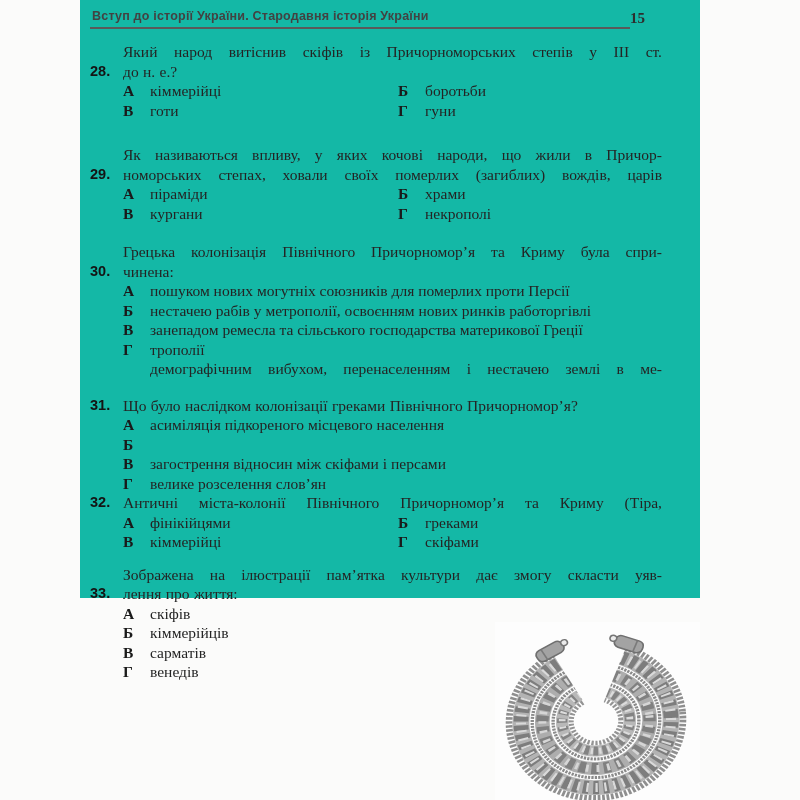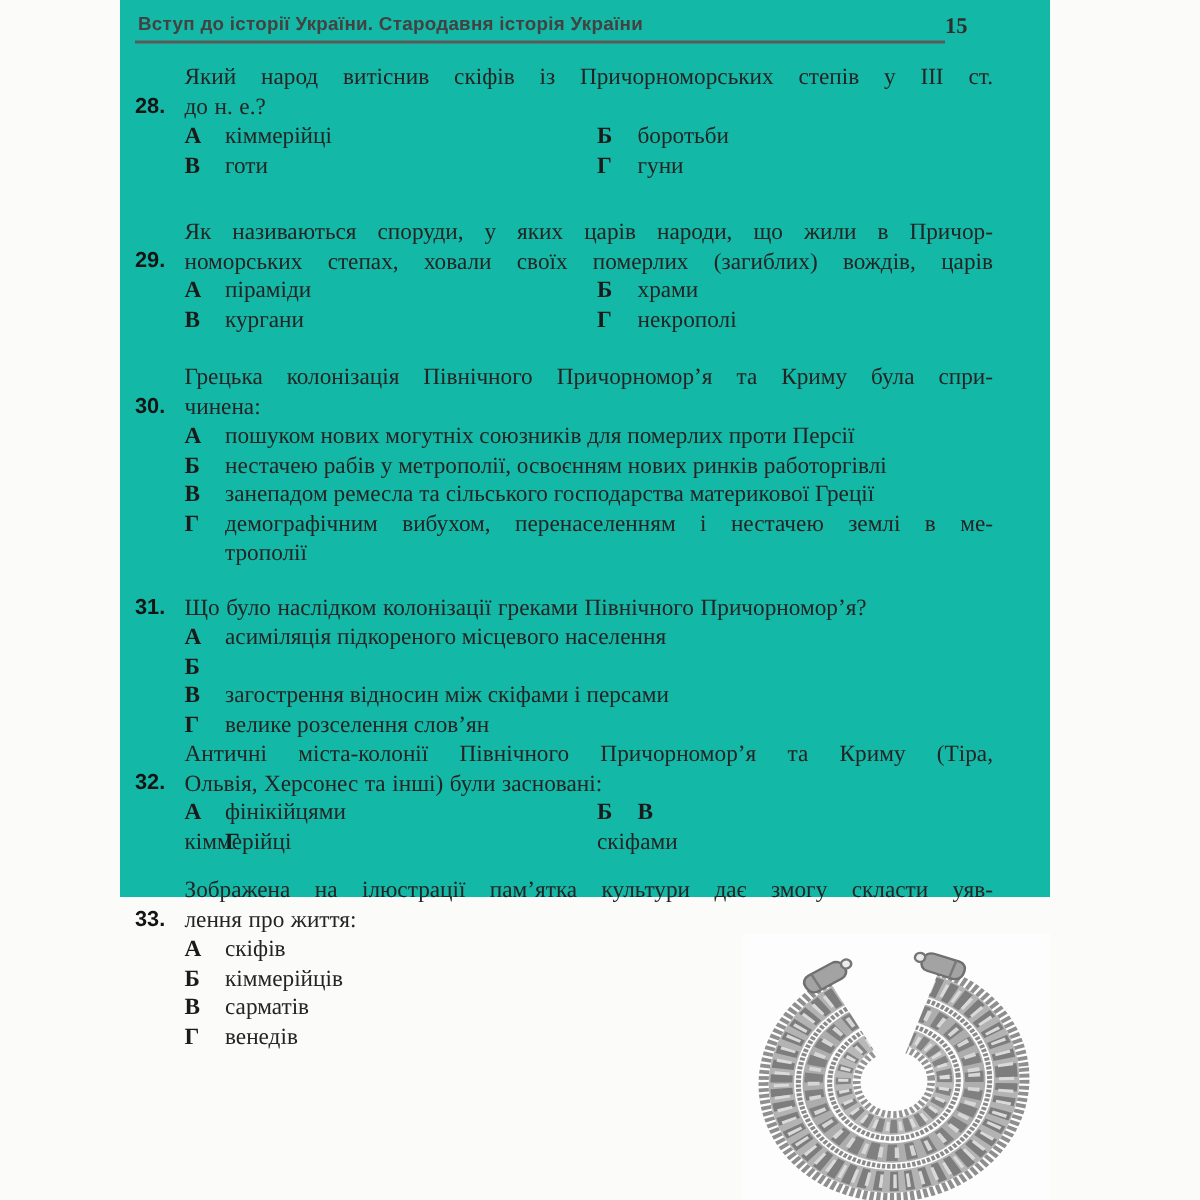--- a/index.html
+++ b/index.html
@@ -82,21 +82,21 @@
           <span class="opt-letter">В</span>
           <span class="opt-text">готи</span>
           <span class="opt-letter">Г</span>
           <span class="opt-text">гуни</span>
         </div>
       </section>
       <section class="question">
         <div class="q-head">
           <span class="q-num">29.</span>
           <div class="q-text">
-            <div class="jline">Як називаються споруди, у яких царів народи, що жили в Причор-</div>
+            <div class="jline">Як називаються впливу, у яких кочові народи, що жили в Причор-</div>
             <div class="jline">номорських степах, ховали своїх померлих (загиблих) вождів, царів</div>
           </div>
         </div>
         <div class="q-options two-col">
           <span class="opt-letter">А</span>
           <span class="opt-text">піраміди</span>
           <span class="opt-letter">Б</span>
           <span class="opt-text">храми</span>
           <span class="opt-letter">В</span>
           <span class="opt-text">кургани</span>
@@ -121,22 +121,22 @@
             <span class="opt-letter">Б</span>
             <span class="opt-text">нестачею рабів у метрополії, освоєнням нових ринків работоргівлі</span>
           </div>
           <div class="opt-row">
             <span class="opt-letter">В</span>
             <span class="opt-text">занепадом ремесла та сільського господарства материкової Греції</span>
           </div>
           <div class="opt-row">
             <span class="opt-letter">Г</span>
             <div class="opt-lines">
+              <div class="jline last">трополії</div>
               <div class="jline">демографічним вибухом, перенаселенням і нестачею землі в ме-</div>
-              <div class="jline last">трополії</div>
             </div>
           </div>
         </div>
       </section>
       <section class="question">
         <div class="q-head">
           <span class="q-num">31.</span>
           <div class="q-text">
             <div class="jline last">Що було наслідком колонізації греками Північного Причорномор’я?</div>
           </div>
@@ -157,27 +157,27 @@
             <span class="opt-letter">Г</span>
             <span class="opt-text">велике розселення слов’ян</span>
           </div>
         </div>
       </section>
       <section class="question">
         <div class="q-head">
           <span class="q-num">32.</span>
           <div class="q-text">
             <div class="jline">Античні міста-колонії Північного Причорномор’я та Криму (Тіра,</div>
-            <div class="jline last">Ольвія, Херсонес та інші) були засновані:</div>
           </div>
         </div>
         <div class="q-options two-col">
           <span class="opt-letter">А</span>
           <span class="opt-text">фінікійцями</span>
           <span class="opt-letter">Б</span>
+          <span class="opt-text">греками</span>
           <span class="opt-letter">В</span>
           <span class="opt-text">кіммерійці</span>
           <span class="opt-letter">Г</span>
           <span class="opt-text">скіфами</span>
         </div>
       </section>
       <section class="question">
         <div class="q-head">
           <span class="q-num">33.</span>
           <div class="q-text">

